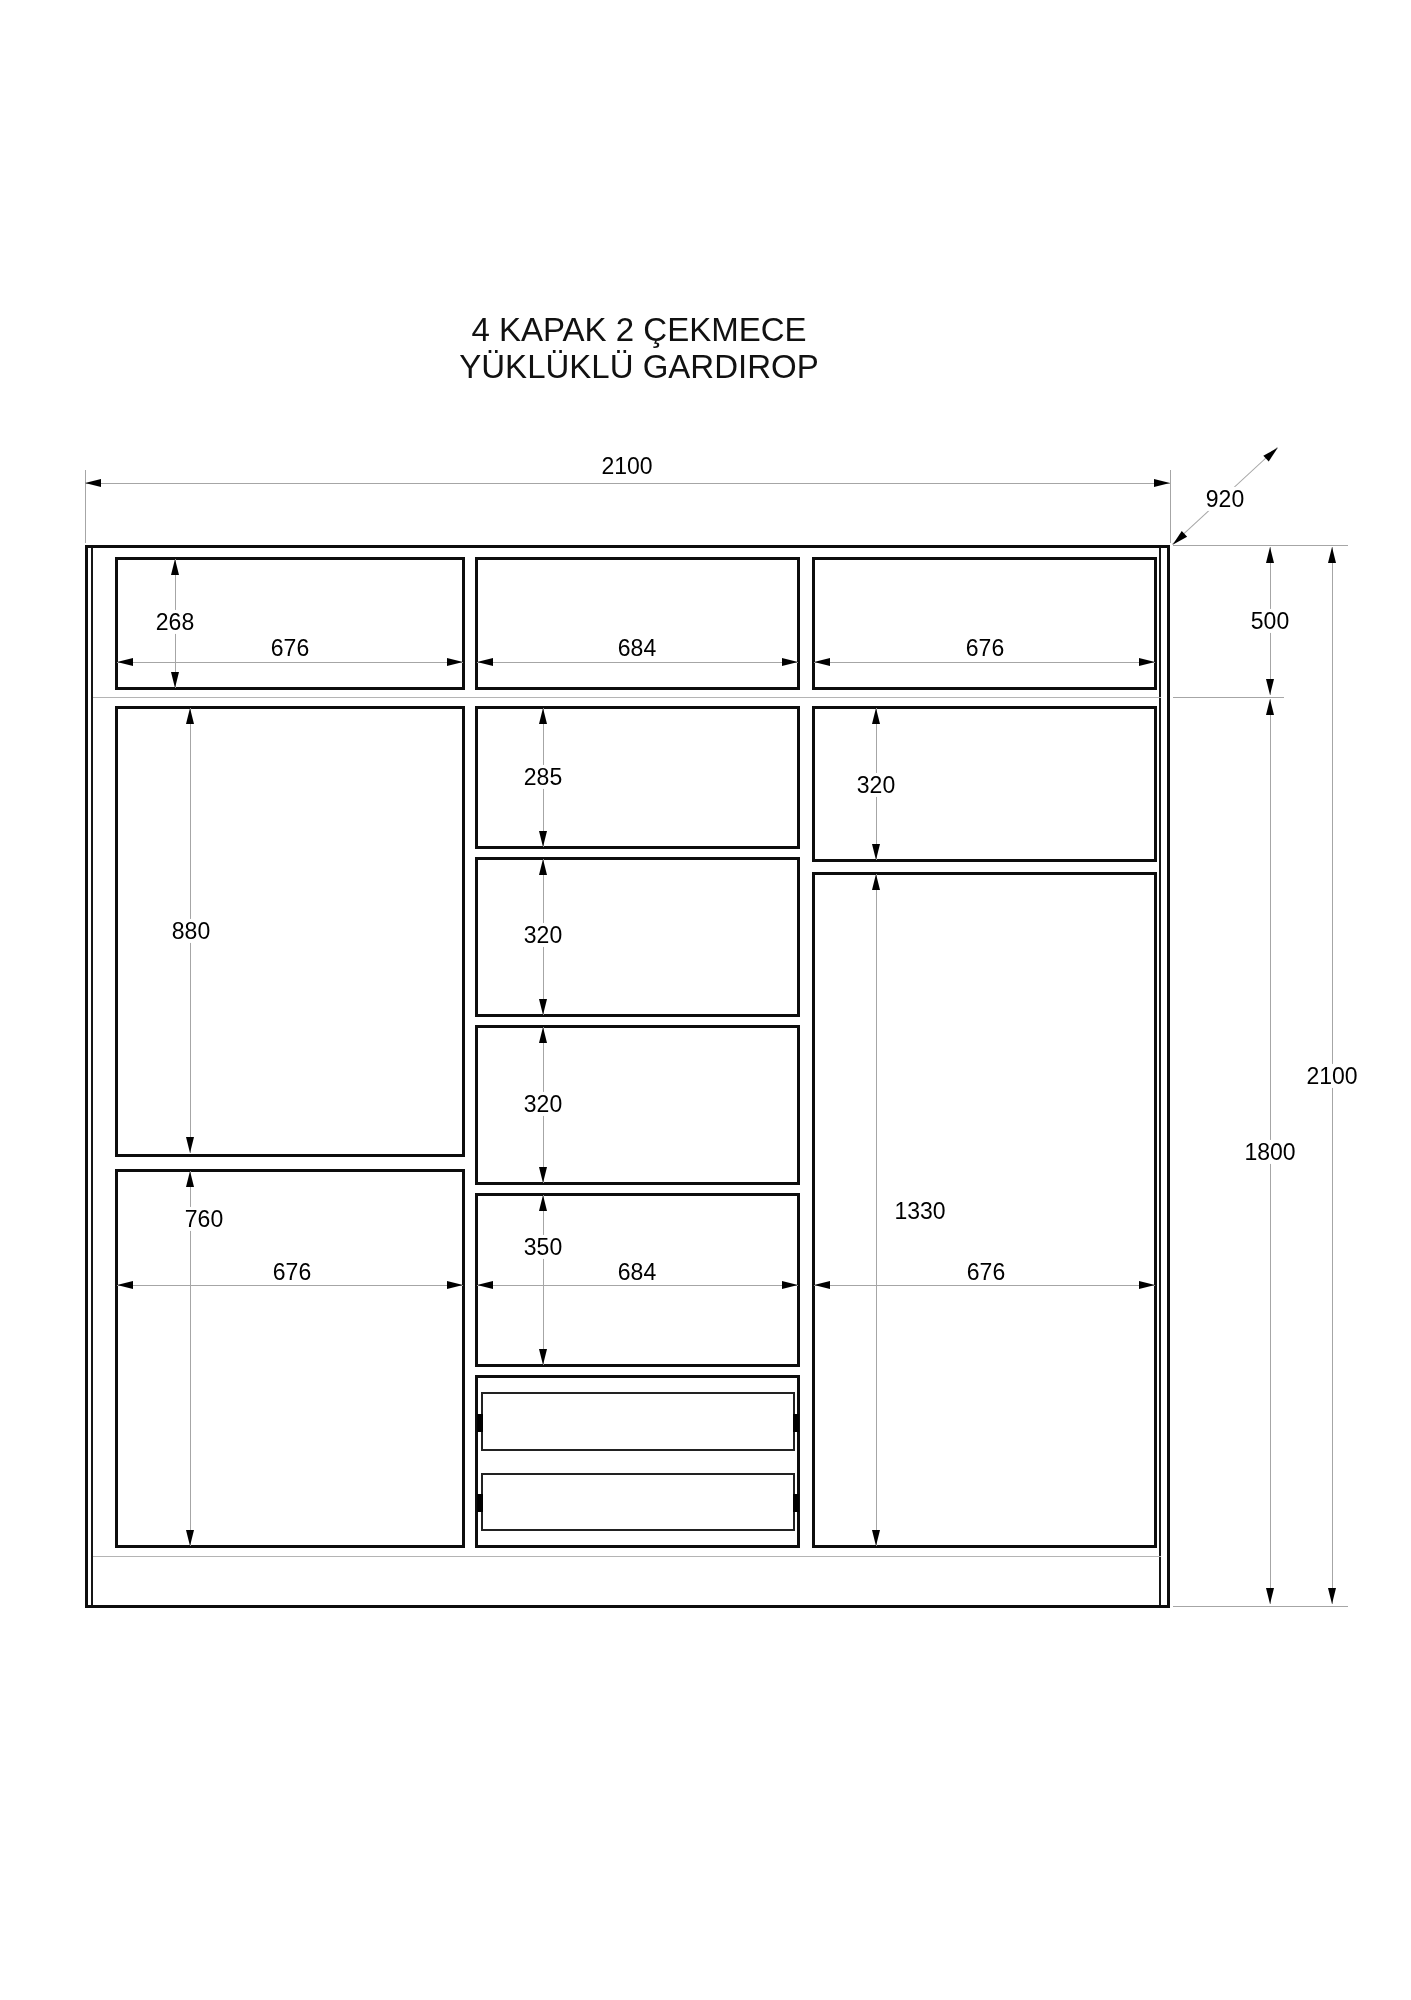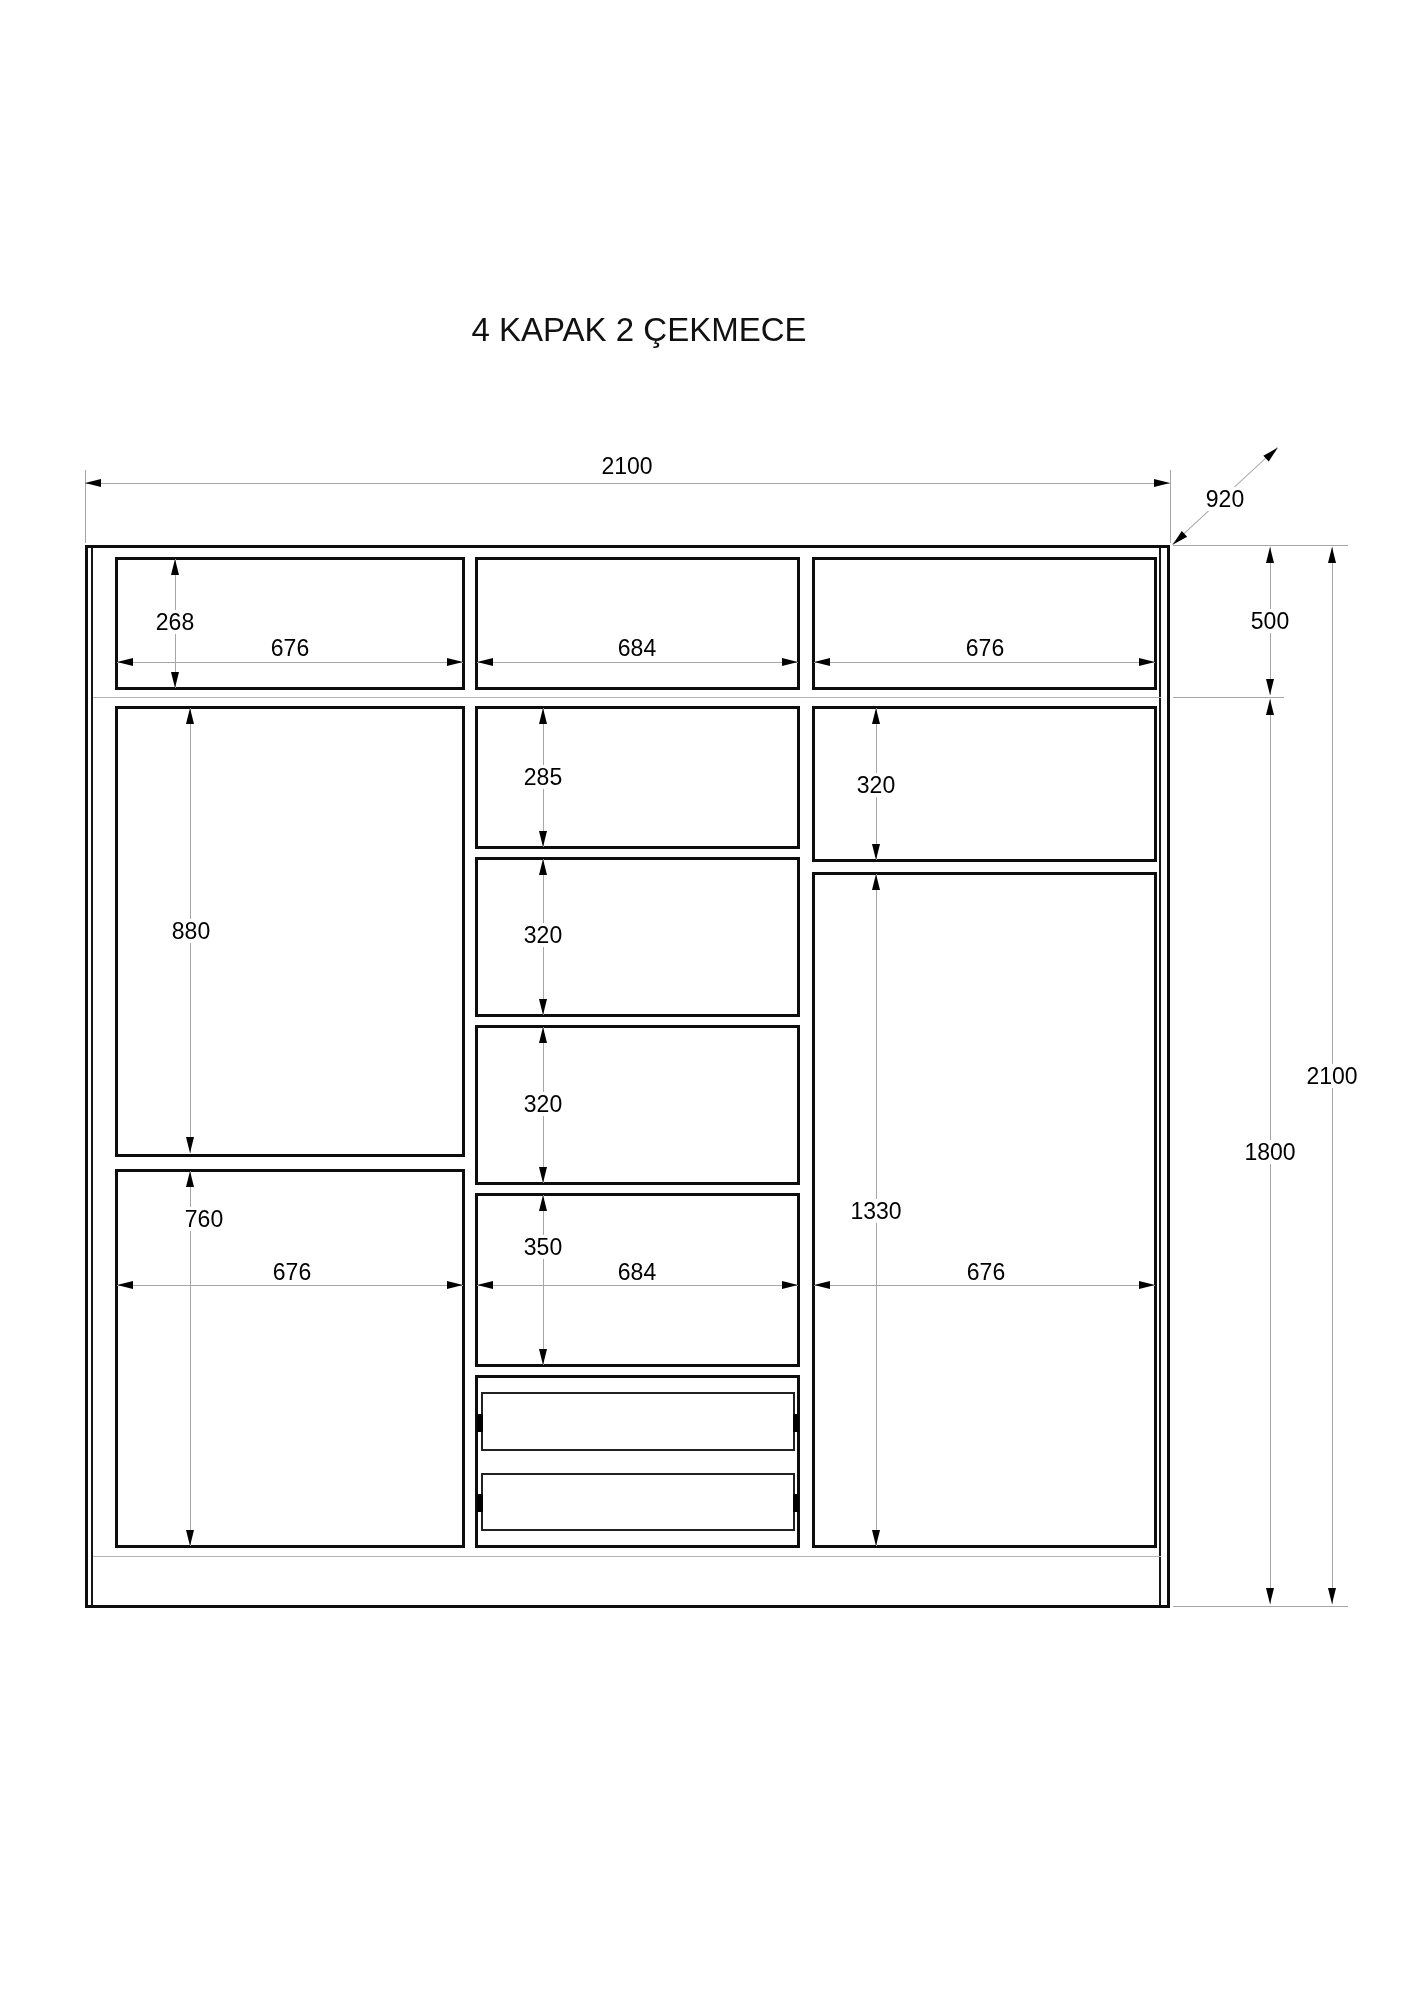--- a/index.html
+++ b/index.html
@@ -27,20 +27,21 @@
   .dl{position:absolute;transform:translate(-50%,-50%);background:#fff;padding:0 4px;
       font-size:23px;line-height:1.05;white-space:nowrap;color:#000;}
 </style>
 </head>
 <body>
 
 <div id="canvas">
 
   <div class="title">
     <div>4 KAPAK 2 ÇEKMECE</div>
+    <div>YÜKLÜKLÜ GARDIROP</div>
   </div>
 
   <div class="box" style="left:85px;top:545px;width:1085px;height:1063px;"></div>
 
   <div class="iline" style="left:91px;top:548px;width:2px;height:1057px;"></div>
   <div class="iline" style="left:1159px;top:548px;width:2px;height:1057px;"></div>
   <div class="tline" style="left:93px;top:697px;width:1068px;height:1px;"></div>
   <div class="tline" style="left:93px;top:1556px;width:1068px;height:1px;"></div>
 
   <div class="box" style="left:115px;top:557px;width:350px;height:133px;"></div>
@@ -151,18 +152,18 @@
   <div class="dl" style="left:290px;top:648px;">676</div>
   <div class="dl" style="left:637px;top:648px;">684</div>
   <div class="dl" style="left:985px;top:648px;">676</div>
   <div class="dl" style="left:191px;top:931px;">880</div>
   <div class="dl" style="left:204px;top:1219px;">760</div>
   <div class="dl" style="left:543px;top:777px;">285</div>
   <div class="dl" style="left:543px;top:935px;">320</div>
   <div class="dl" style="left:543px;top:1104px;">320</div>
   <div class="dl" style="left:543px;top:1247px;">350</div>
   <div class="dl" style="left:876px;top:785px;">320</div>
-  <div class="dl" style="left:876px;top:1211px;">1330</div>
+  <div class="dl" style="left:920px;top:1211px;">1330</div>
   <div class="dl" style="left:292px;top:1272px;">676</div>
   <div class="dl" style="left:637px;top:1272px;">684</div>
   <div class="dl" style="left:986px;top:1272px;">676</div>
 
 </div>
 
 </body></html>

